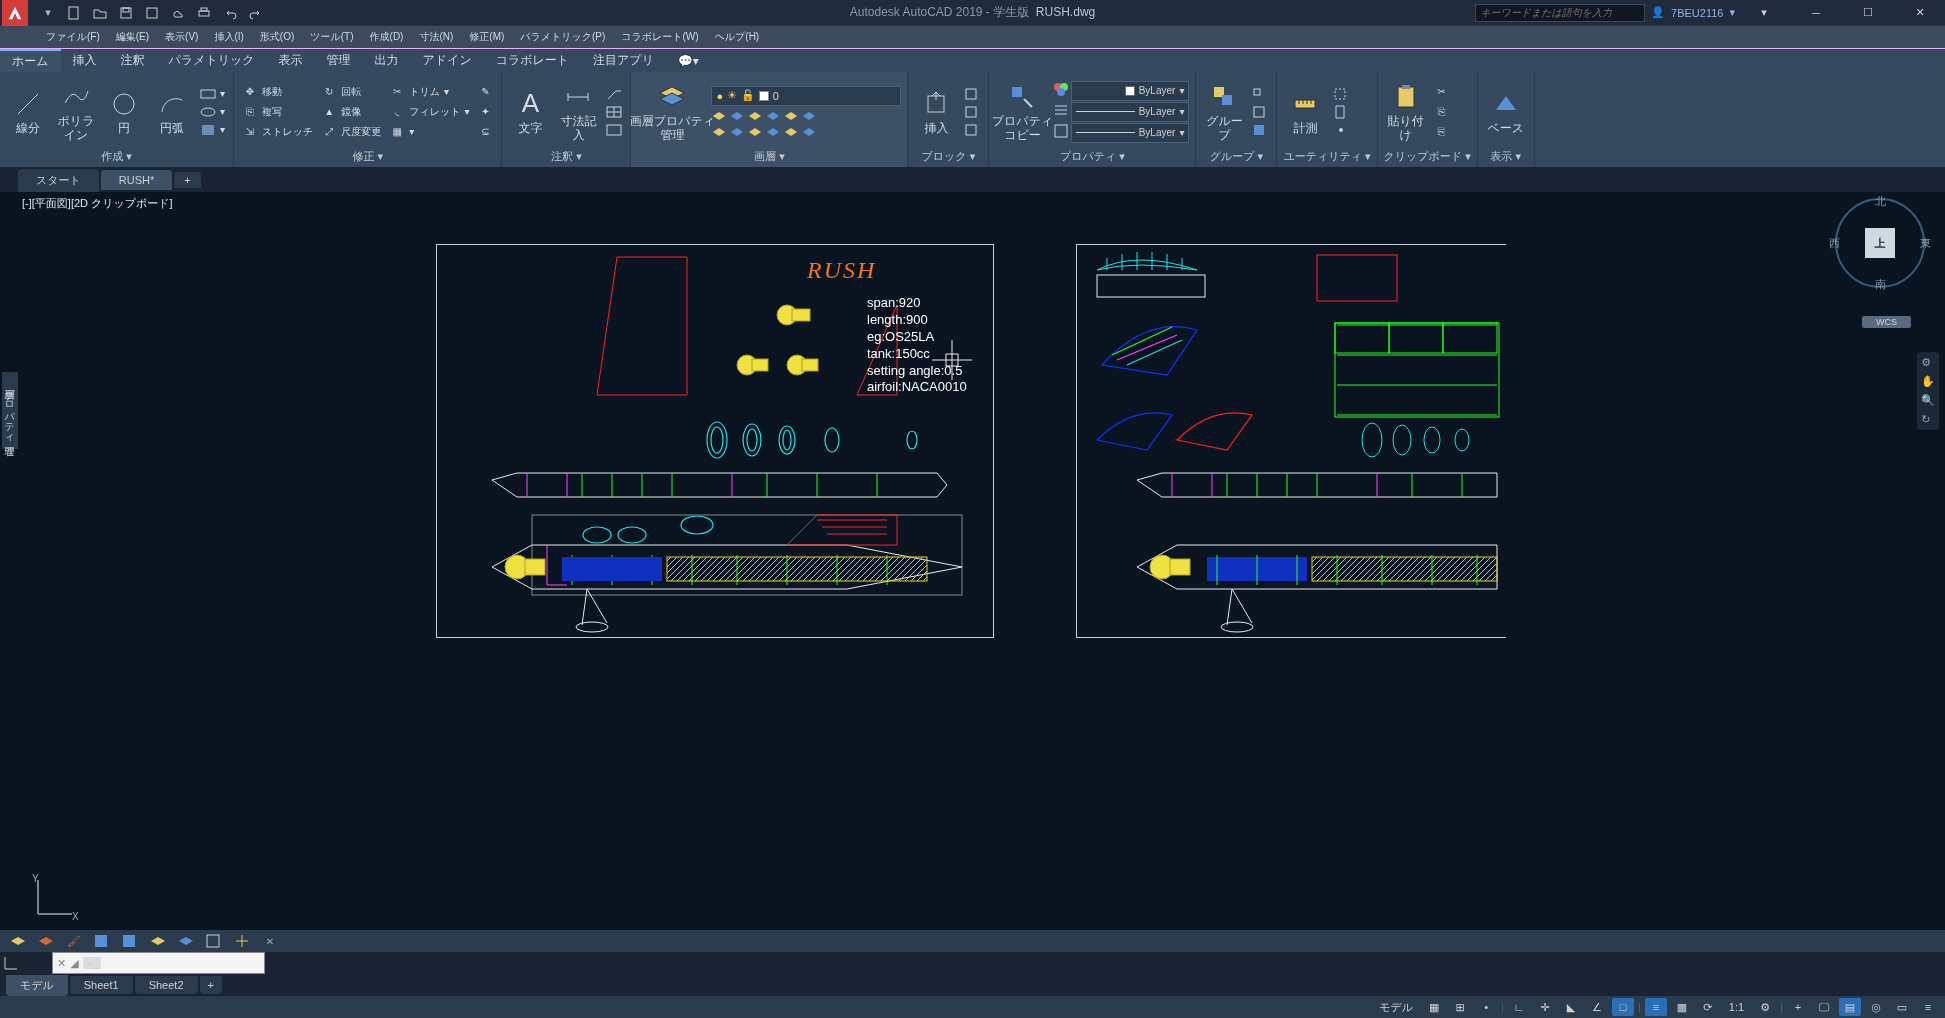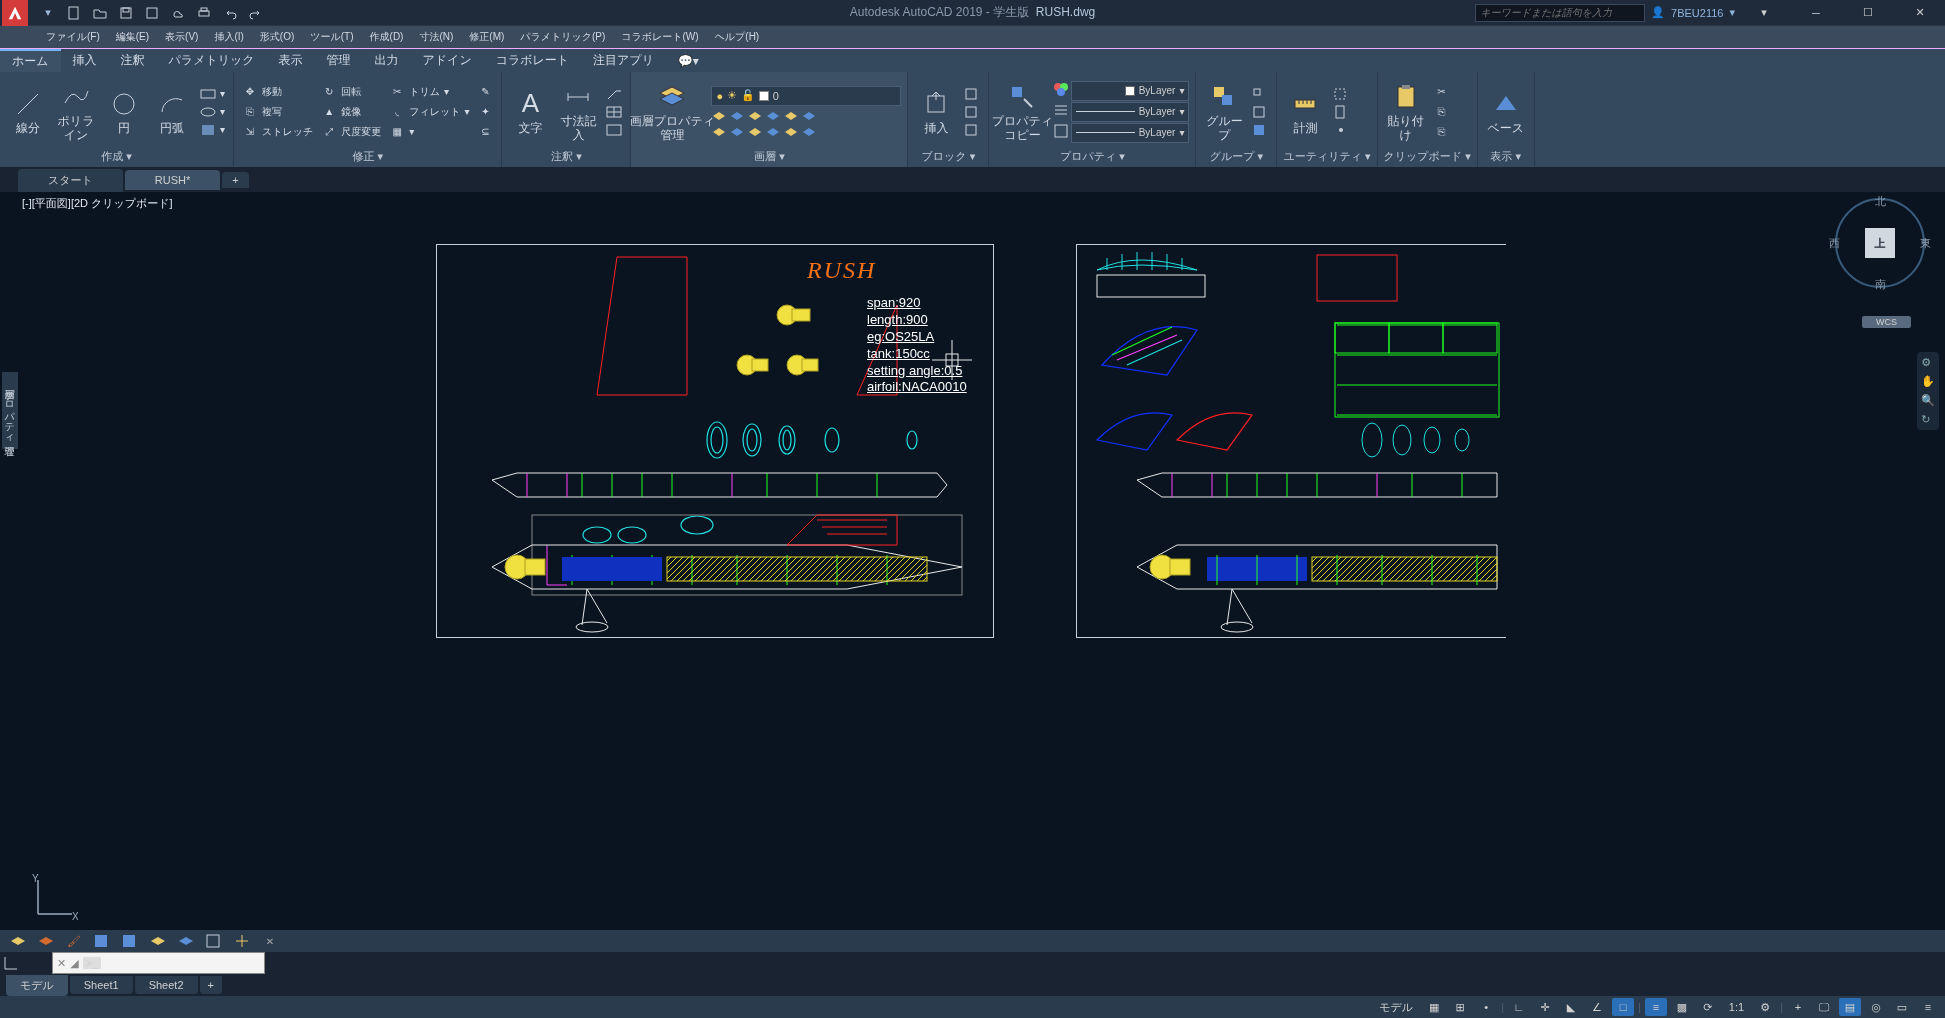--- a/index.html
+++ b/index.html
@@ -37,40 +37,40 @@
 .bigbtn .lbl { font-size: 12px; color: #d4dbe5; text-align: center; line-height: 1.1; }
 .btncol { display: flex; flex-direction: column; gap: 2px; }
 .sbtn { display: flex; align-items: center; gap: 4px; font-size: 10px; color: #d4dbe5; white-space: nowrap; padding: 1px 2px; }
 .sbtn .sic { width: 16px; height: 16px; display: flex; align-items: center; justify-content: center; }
 .layerctl { display: flex; flex-direction: column; gap: 2px; }
 .layerdd { width: 190px; height: 20px; background: #2a3b4e; border: 1px solid #4a5e75; display: flex; align-items: center; padding: 0 4px; gap: 4px; }
 .propdd { width: 118px; height: 20px; background: #2a3b4e; border: 1px solid #4a5e75; display: flex; align-items: center; padding: 0 4px; font-size: 10px; justify-content: flex-end; gap: 4px; }
 
 
 .doctabs { height: 24px; background: #1a2332; display: flex; align-items: center; padding: 0 18px; gap: 0; }
-.dtab { padding: 4px 30px; background: #2a3b4e; border-radius: 4px 4px 0 0; font-size: 11px; margin-right: 2px; }
+.dtab { padding: 4px 18px; background: #2a3b4e; border-radius: 4px 4px 0 0; font-size: 11px; margin-right: 2px; }
 .dtab.active { background: #3d5166; }
 .dtab.plus { background: #2a3b4e; padding: 2px 10px; }
 
 
 .viewport { position: relative; background: #0a1420; height: calc(100vh - 26px - 22px - 24px - 96px - 24px - 22px - 22px - 22px - 22px); overflow: hidden; }
 .vplabel { position: absolute; top: 4px; left: 22px; color: #e0e8f0; font-size: 11px; }
 .leftpal { position: absolute; left: 2px; top: 180px; width: 16px; background: #2a3b4e; padding: 10px 2px; writing-mode: vertical-rl; font-size: 10px; color: #c0cad6; }
 .viewcube { position: absolute; top: 6px; right: 20px; width: 90px; height: 90px; }
 .viewcube .circle { width: 90px; height: 90px; border: 2px solid #3a5a7a; border-radius: 50%; position: absolute; }
 .viewcube .cube { position: absolute; top: 30px; left: 30px; width: 30px; height: 30px; background: #d0d8e0; color: #1a2332; display: flex; align-items: center; justify-content: center; font-size: 11px; font-weight: bold; }
 .viewcube .dir { position: absolute; font-size: 11px; color: #8a9aab; }
 .wcsbadge { position: absolute; top: 124px; right: 34px; background: #5a6a7e; padding: 1px 14px; font-size: 9px; border-radius: 2px; }
 .ucsaxis { position: absolute; bottom: 6px; left: 28px; }
 
 
 .draw { position: absolute; }
 .frame { border: 1px solid #c8d0da; }
 .drawtitle { font-family: "Brush Script MT", cursive; font-style: italic; font-size: 24px; color: #f97316; letter-spacing: 2px; }
-.specs { font-size: 13px; color: #fff; line-height: 1.3; text-decoration: underline; }
+.specs { font-size: 13px; color: #fff; line-height: 1.3; }
 
 
 .toolrow { height: 22px; background: #2a3b4e; display: flex; align-items: center; padding: 0 8px; gap: 8px; }
 .toolrow .tic { width: 20px; height: 18px; display: flex; align-items: center; justify-content: center; }
 .cmdline { height: 22px; background: #f4f4f4; display: flex; align-items: center; padding: 0 4px; gap: 4px; margin: 0 120px 0 22px; border: 1px solid #888; }
 .cmdline input { flex: 1; border: none; outline: none; font-size: 12px; background: transparent; }
 .sheettabs { height: 22px; background: #1a2332; display: flex; align-items: center; padding: 0 6px; gap: 2px; }
 .stab { padding: 3px 14px; background: #2a3b4e; font-size: 11px; border-radius: 0 0 4px 4px; }
 .stab.active { background: #3d5166; }
 .statusbar { height: 22px; background: #2a3b4e; display: flex; align-items: center; justify-content: flex-end; padding: 0 6px; gap: 4px; }

